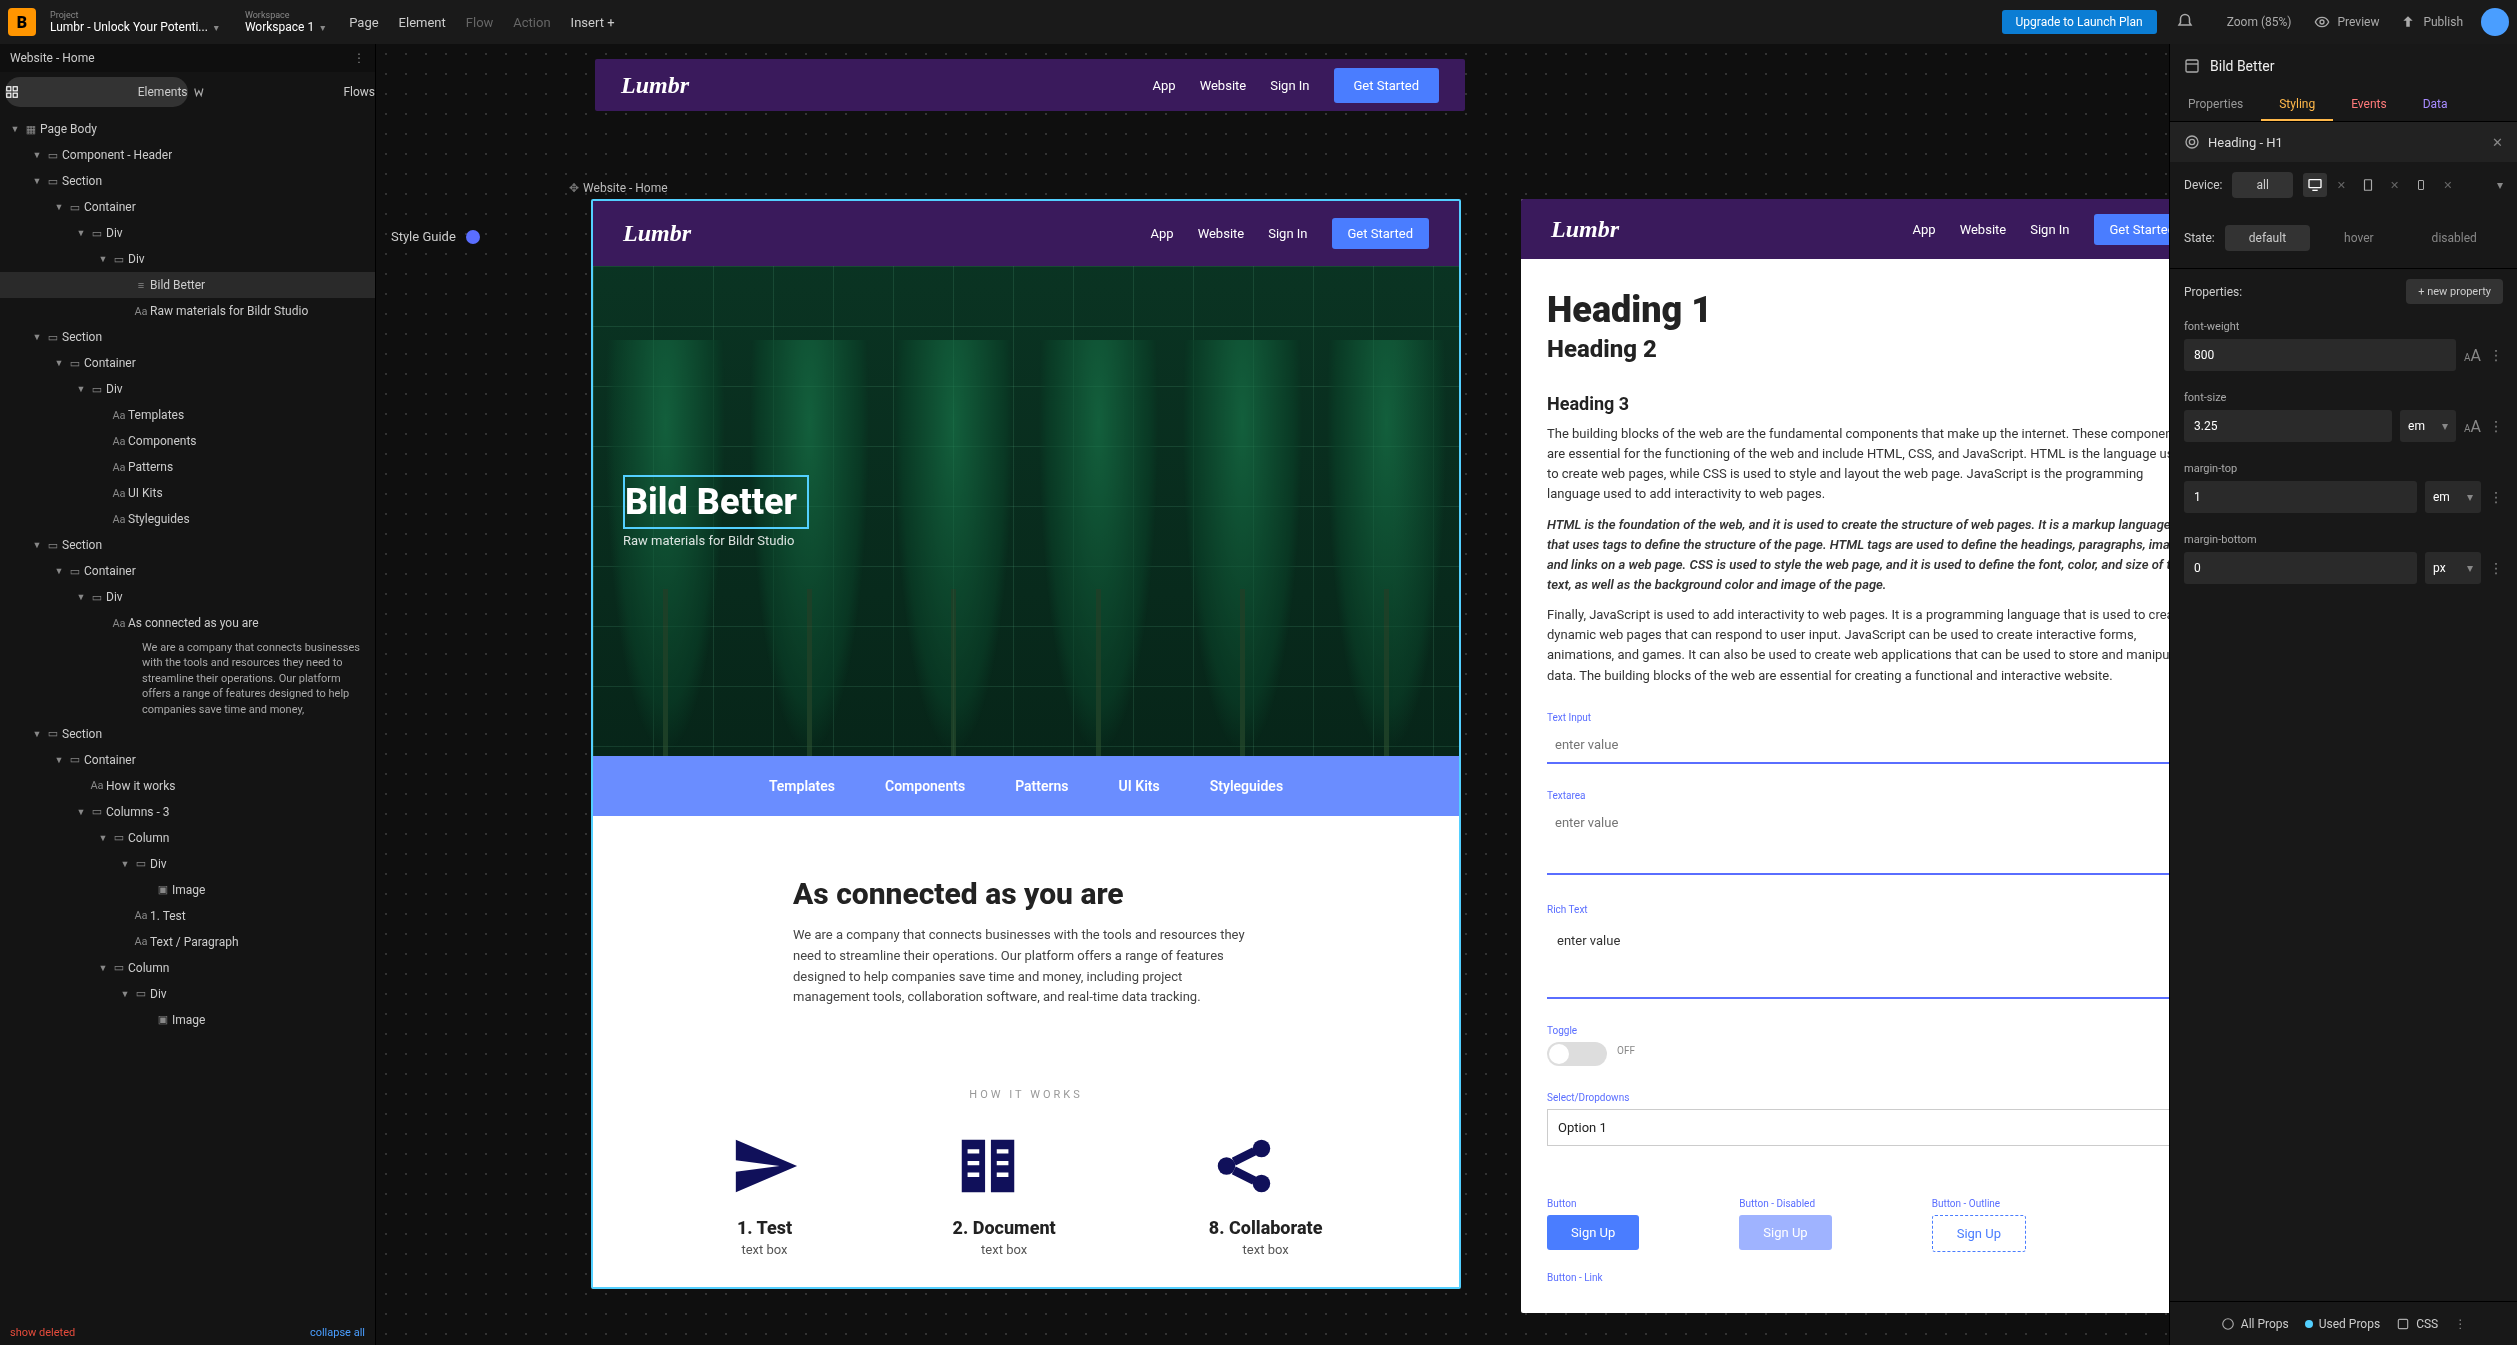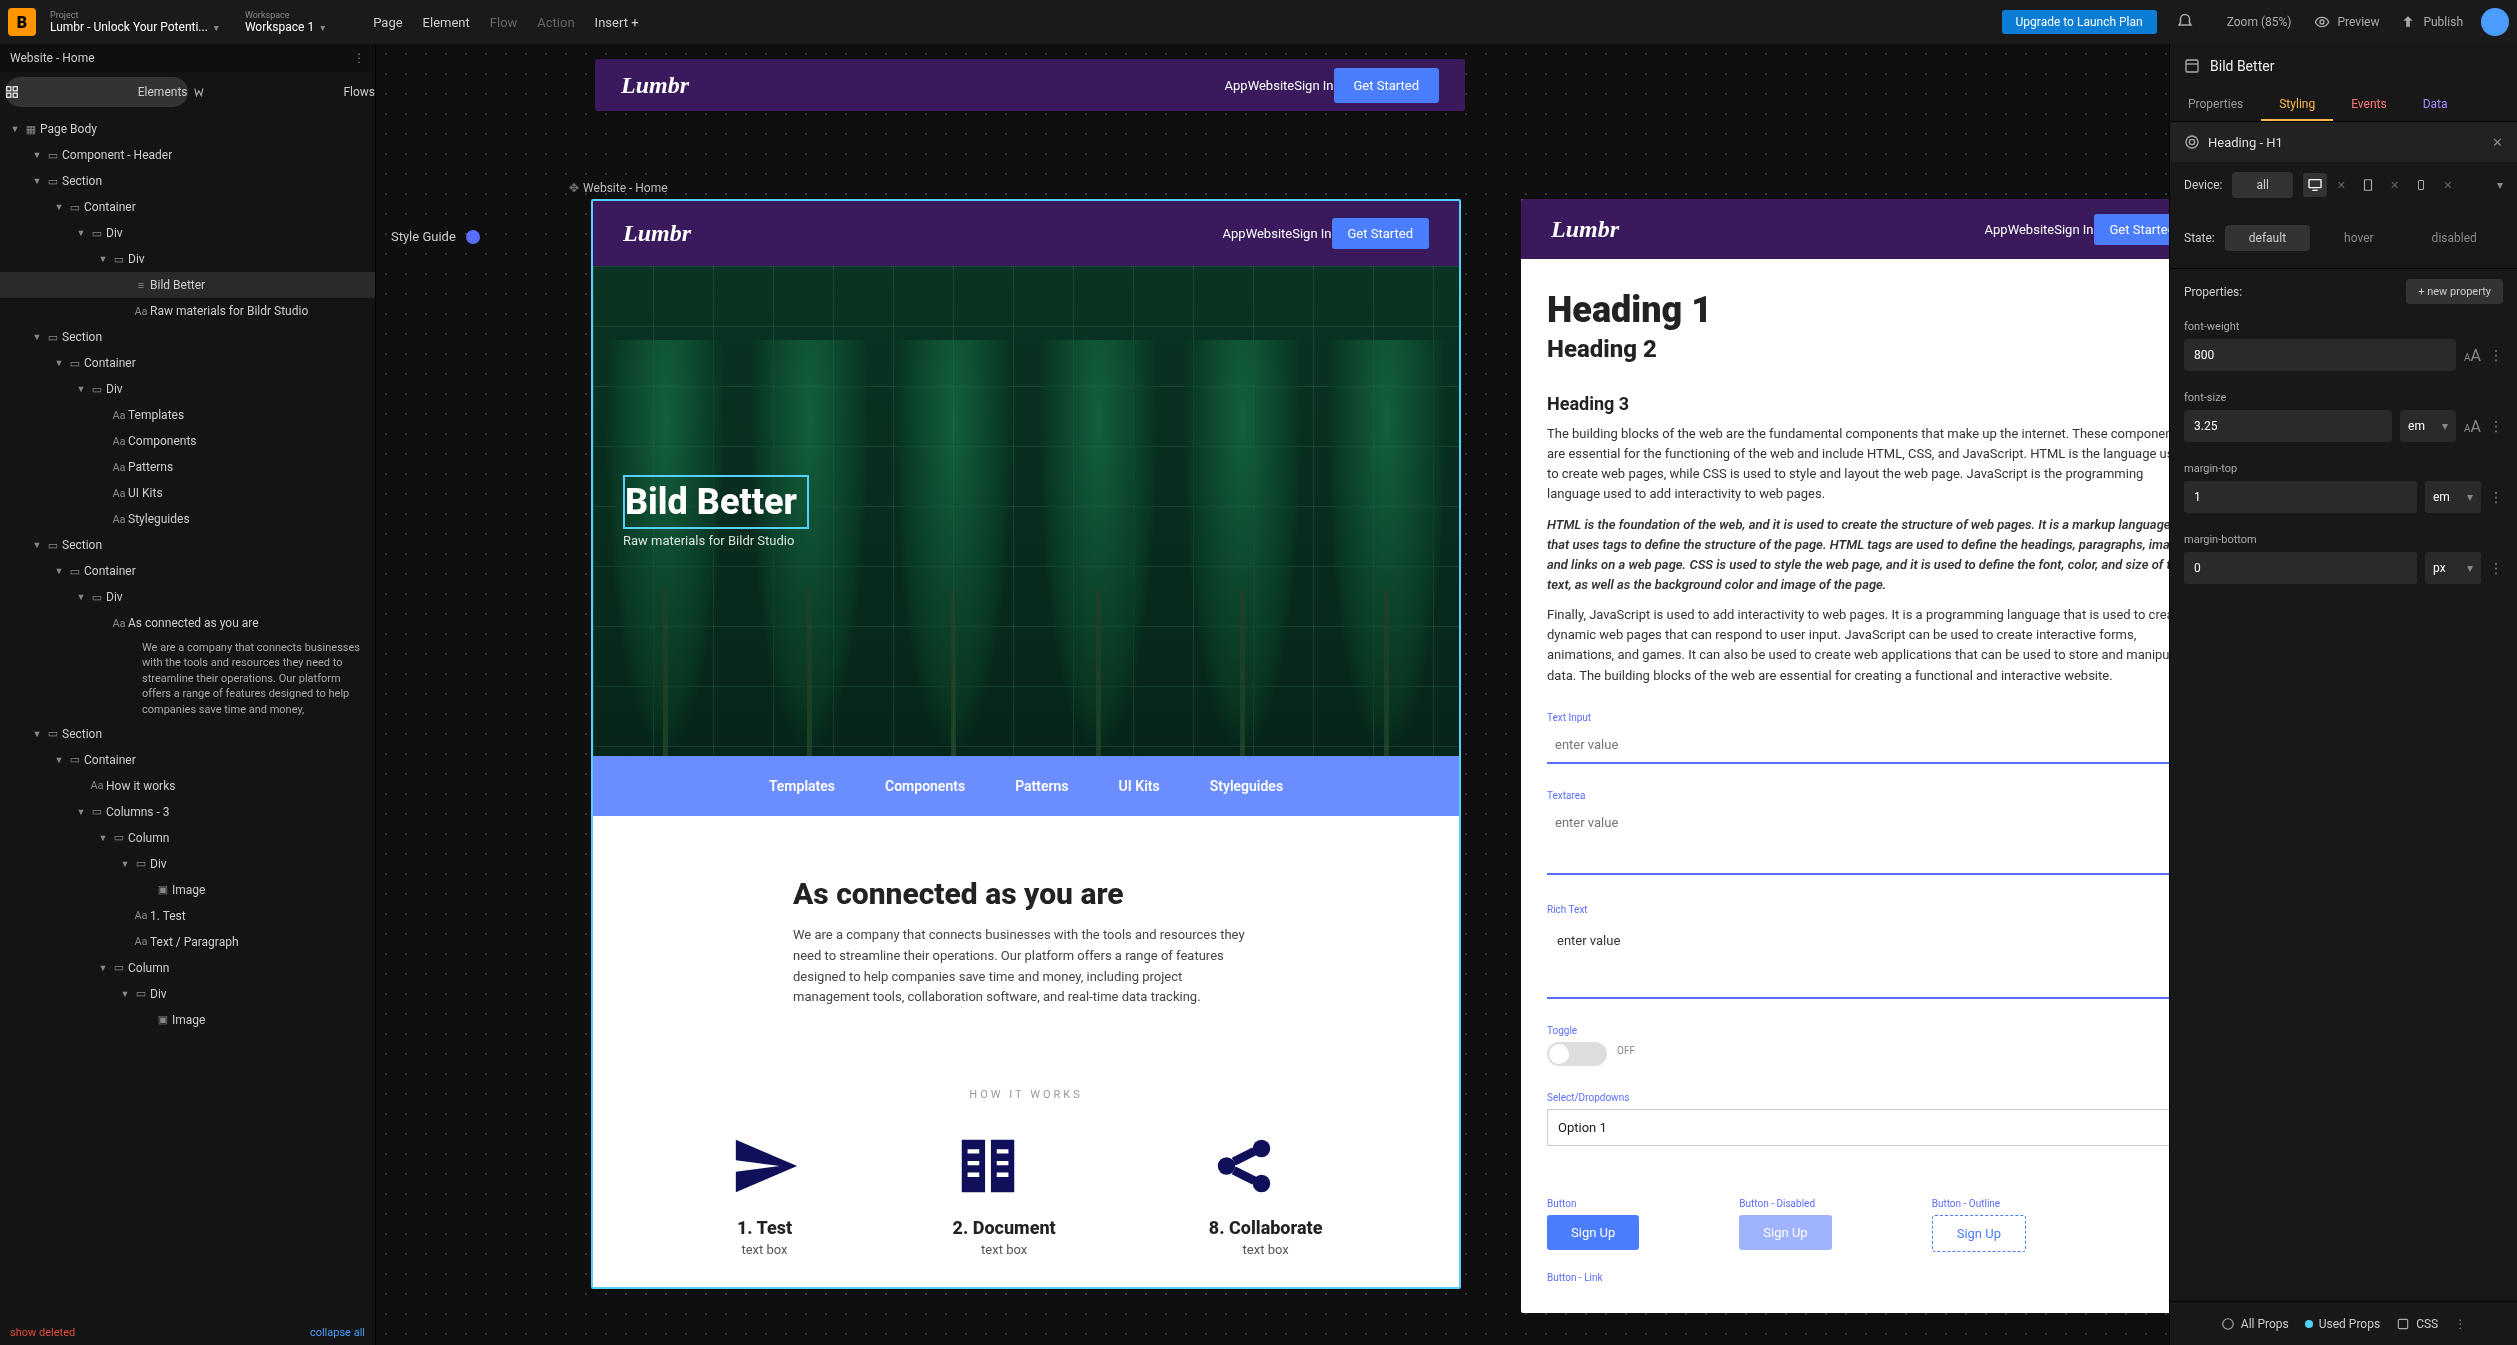--- a/index.html
+++ b/index.html
@@ -3,21 +3,21 @@
 <meta charset="utf-8">
 <style>
 *{box-sizing:border-box;margin:0;padding:0;font-family:-apple-system,BlinkMacSystemFont,"Segoe UI",Roboto,sans-serif}
 body{background:#0f0f0f;color:#ddd;font-size:12px;overflow:hidden;width:2517px;height:1345px}
 .topbar{height:44px;background:#1a1a1a;display:flex;align-items:center;padding:0 8px;gap:8px}
 .logo-b{width:28px;height:28px;background:#ff9500;border-radius:4px;display:flex;align-items:center;justify-content:center;font-weight:900;color:#000;font-size:16px}
 .proj-block{display:flex;flex-direction:column;margin-left:6px;cursor:pointer}
 .proj-label{font-size:9px;color:#888}
 .proj-name{font-size:12px;color:#fff;display:flex;align-items:center;gap:6px}
 .chev{font-size:10px;color:#888}
-.top-menu{display:flex;gap:20px;margin-left:40px}
+.top-menu{display:flex;gap:20px;margin-left:16px}
 .top-menu-item{color:#ccc;cursor:pointer;font-size:13px}
 .spacer{flex:1}
 .upgrade-btn{background:#0b7dd4;color:#fff;padding:5px 14px;border-radius:3px;font-size:12px;cursor:pointer}
 .top-icon{width:20px;height:20px;display:flex;align-items:center;justify-content:center;color:#aaa;cursor:pointer}
 .zoom-txt{color:#aaa;margin:0 14px}
 .avatar{width:28px;height:28px;border-radius:50%;background:#4a9eff;margin-left:10px}
 
 .main-row{display:flex;height:calc(100% - 44px)}
 .left-panel{width:376px;background:#141414;display:flex;flex-direction:column;border-right:1px solid #000}
 .bc-row{height:28px;display:flex;align-items:center;justify-content:space-between;padding:0 10px;background:#0f0f0f}
@@ -38,21 +38,21 @@
 
 .canvas{flex:1;background:#0f0f0f;background-image:radial-gradient(circle,#333 1px,transparent 1px);background-size:20px 20px;overflow:auto;position:relative;padding:15px}
 .canvas-stage{position:relative;transform-origin:top left}
 
 .frame-label{position:absolute;color:#bbb;font-size:12px;display:flex;align-items:center;gap:4px}
 .drag-ic{color:#777}
 
 .website-frame{position:absolute;background:#fff;border:2px solid #53d0ff;border-radius:2px;overflow:hidden}
 .hdr-bar{background:#3a1a5c;height:65px;display:flex;align-items:center;padding:0 30px;color:#fff}
 .lumbr{font-family:Georgia,serif;font-style:italic;font-size:24px;font-weight:600}
-.hdr-nav{margin-left:auto;display:flex;align-items:center;font-size:13px}
+.hdr-nav{margin-left:auto;display:flex;align-items:center;gap:24px;font-size:13px}
 .gs-btn{background:#4a7dff;padding:10px 20px;border-radius:3px;color:#fff;cursor:pointer}
 .gs-btn-med{background:#4a7dff;padding:8px 16px;border-radius:3px;color:#fff;cursor:pointer}
 .hero{height:490px;background:#0a3020;background-image:linear-gradient(rgba(10,60,40,.3),rgba(5,30,20,.6));position:relative;display:flex;align-items:center;padding-left:30px}
 .hero-grid{position:absolute;inset:0;background-image:linear-gradient(rgba(100,200,150,.15) 1px,transparent 1px),linear-gradient(90deg,rgba(100,200,150,.15) 1px,transparent 1px);background-size:60px 60px}
 .hero-trees{position:absolute;inset:0;display:flex;justify-content:space-around;align-items:flex-end;opacity:.6}
 .tree-shape{width:14%;height:85%;background:radial-gradient(ellipse at 50% 20%,#1a8050,#0a4028 60%,transparent 70%);position:relative}
 .tree-shape::after{content:"";position:absolute;bottom:0;left:48%;width:4%;height:40%;background:#2a5030}
 .hero-txt{position:relative;z-index:2;color:#fff}
 .hero-h1-box{border:2px solid #53d0ff;padding:4px 10px 4px 0;display:inline-block}
 .hero-h1{font-size:36px;font-weight:800}

